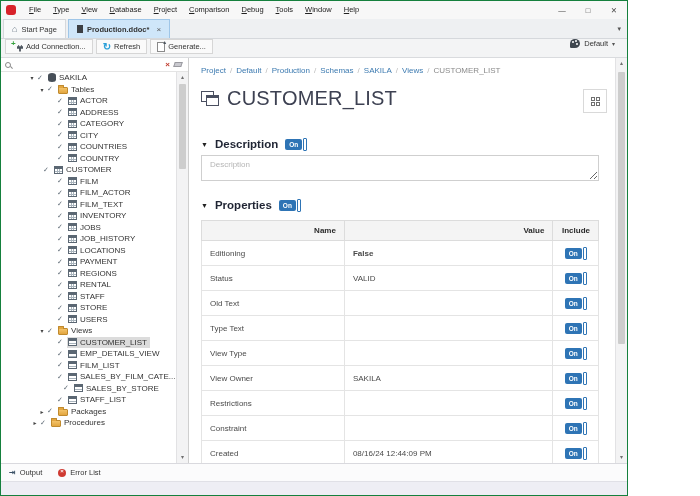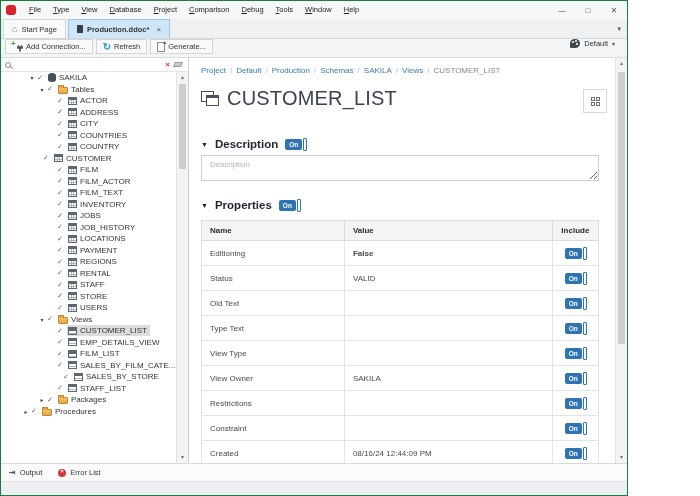--- a/index.html
+++ b/index.html
@@ -98,21 +98,21 @@
   .secarrow { font-size:7px; color:#222; }
   .seclabel { font-size:11.5px; font-weight:bold; color:#1f2433; }
   .toggle { display:inline-flex; align-items:center; }
   .toggle .on { background:#2e74b5; color:#fff; font-size:6.5px; font-weight:bold; line-height:11px; height:11px; padding:0 4px; border-radius:2px; }
   .toggle .knob { width:4px; height:13px; background:#fff; border:1px solid #2e74b5; border-radius:1px; margin-left:1px; }
 
   #desc-input { margin-top:4px; width:100%; height:26px; border:1px solid #cfcfcf; resize:both; font-family:"Liberation Sans","DejaVu Sans",sans-serif; font-size:8px; padding:4px 8px; color:#444; }
   #desc-input::placeholder { color:#b5b5b5; }
 
   #propstable { margin-top:8px; width:100%; border-collapse:collapse; font-size:8px; table-layout:fixed; }
-  #propstable th { background:#f4f4f4; font-weight:600; color:#2b2b2b; text-align:left; height:20px; padding:0 8px; border:1px solid #dcdcdc; }
+  #propstable th { background:#f4f4f4; font-weight:600; color:#2b2b2b; text-align:right; height:20px; padding:0 8px; border:1px solid #dcdcdc; }
   #propstable td { height:25px; padding:0 8px; border:1px solid #e4e4e4; color:#4a4a4a; vertical-align:middle; }
   .col-name { width:36%; } .col-value { width:52.5%; } .col-include { width:11.5%; }
   td.c-include { text-align:center; padding:0 4px; }
   td.v-red { color:#e03e2d; font-weight:bold; }
   td.v-link { color:#3c7ab0; }
 
   
   #bottombar { position:absolute; left:0; right:0; top:462px; height:18px; background:#fbfbfc; border-top:1px solid #d9d9de; display:flex; align-items:center; gap:16px; padding-left:8px; }
   .btab { display:flex; align-items:center; gap:4px; font-size:7.5px; color:#333; }
   .icon-output { color:#3b5166; font-size:8px; font-weight:bold; line-height:8px; }
@@ -219,20 +219,28 @@
               <span class="tnode">
                 <span class="ticon icon-table"></span>
                 <span class="tlbl">ADDRESS</span>
               </span>
             </div>
             <div class="trow" style="padding-left: 46px;">
               <span class="tw"></span>
               <span class="tchk">✓</span>
               <span class="tnode">
                 <span class="ticon icon-table"></span>
+                <span class="tlbl">CATEGORY</span>
+              </span>
+            </div>
+            <div class="trow" style="padding-left: 46px;">
+              <span class="tw"></span>
+              <span class="tchk">✓</span>
+              <span class="tnode">
+                <span class="ticon icon-table"></span>
                 <span class="tlbl">CITY</span>
               </span>
             </div>
             <div class="trow" style="padding-left: 46px;">
               <span class="tw"></span>
               <span class="tchk">✓</span>
               <span class="tnode">
                 <span class="ticon icon-table"></span>
                 <span class="tlbl">COUNTRIES</span>
               </span>
@@ -414,21 +422,21 @@
               </span>
             </div>
             <div class="trow" style="padding-left: 36px;">
               <span class="tw">▸</span>
               <span class="tchk">✓</span>
               <span class="tnode">
                 <span class="ticon icon-folder"></span>
                 <span class="tlbl">Packages</span>
               </span>
             </div>
-            <div class="trow" style="padding-left: 20px;">
+            <div class="trow" style="padding-left: 29px;">
               <span class="tw">▸</span>
               <span class="tchk">✓</span>
               <span class="tnode">
                 <span class="ticon icon-folder"></span>
                 <span class="tlbl">Procedures</span>
               </span>
             </div>
           </div>
         <div class="vscroll" id="tree-scroll">
           <span class="sarrow up">▴</span>

